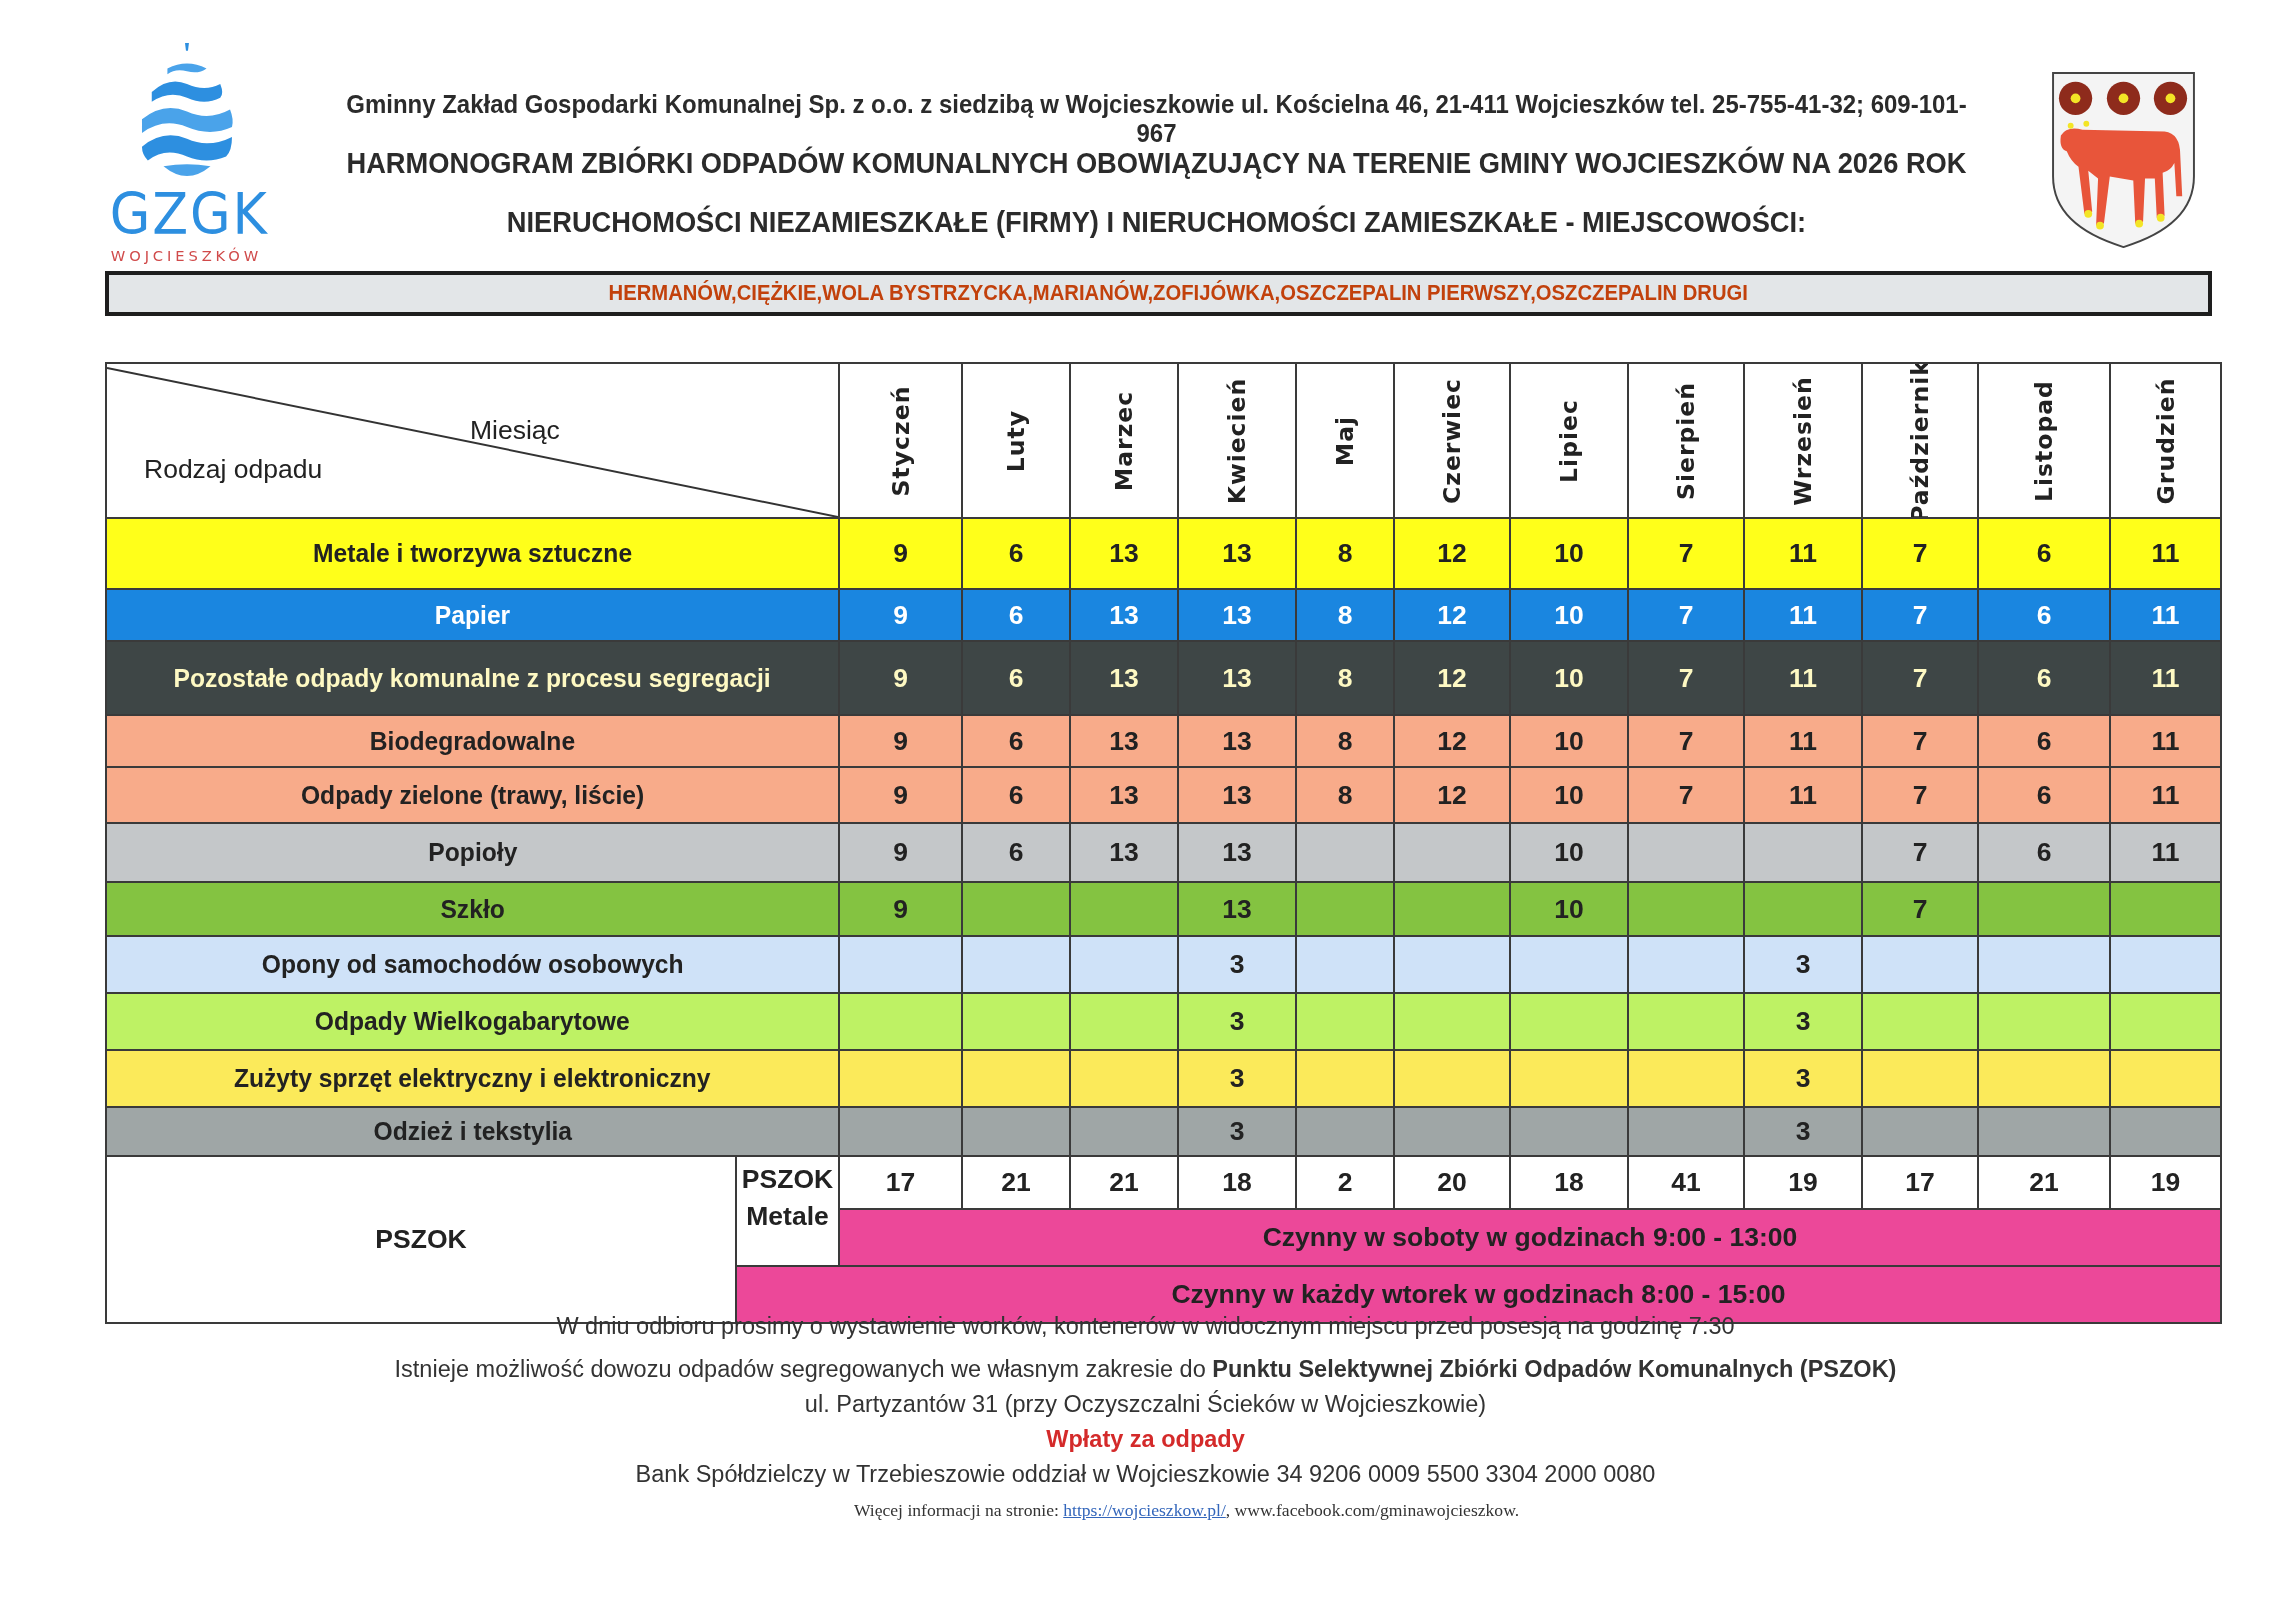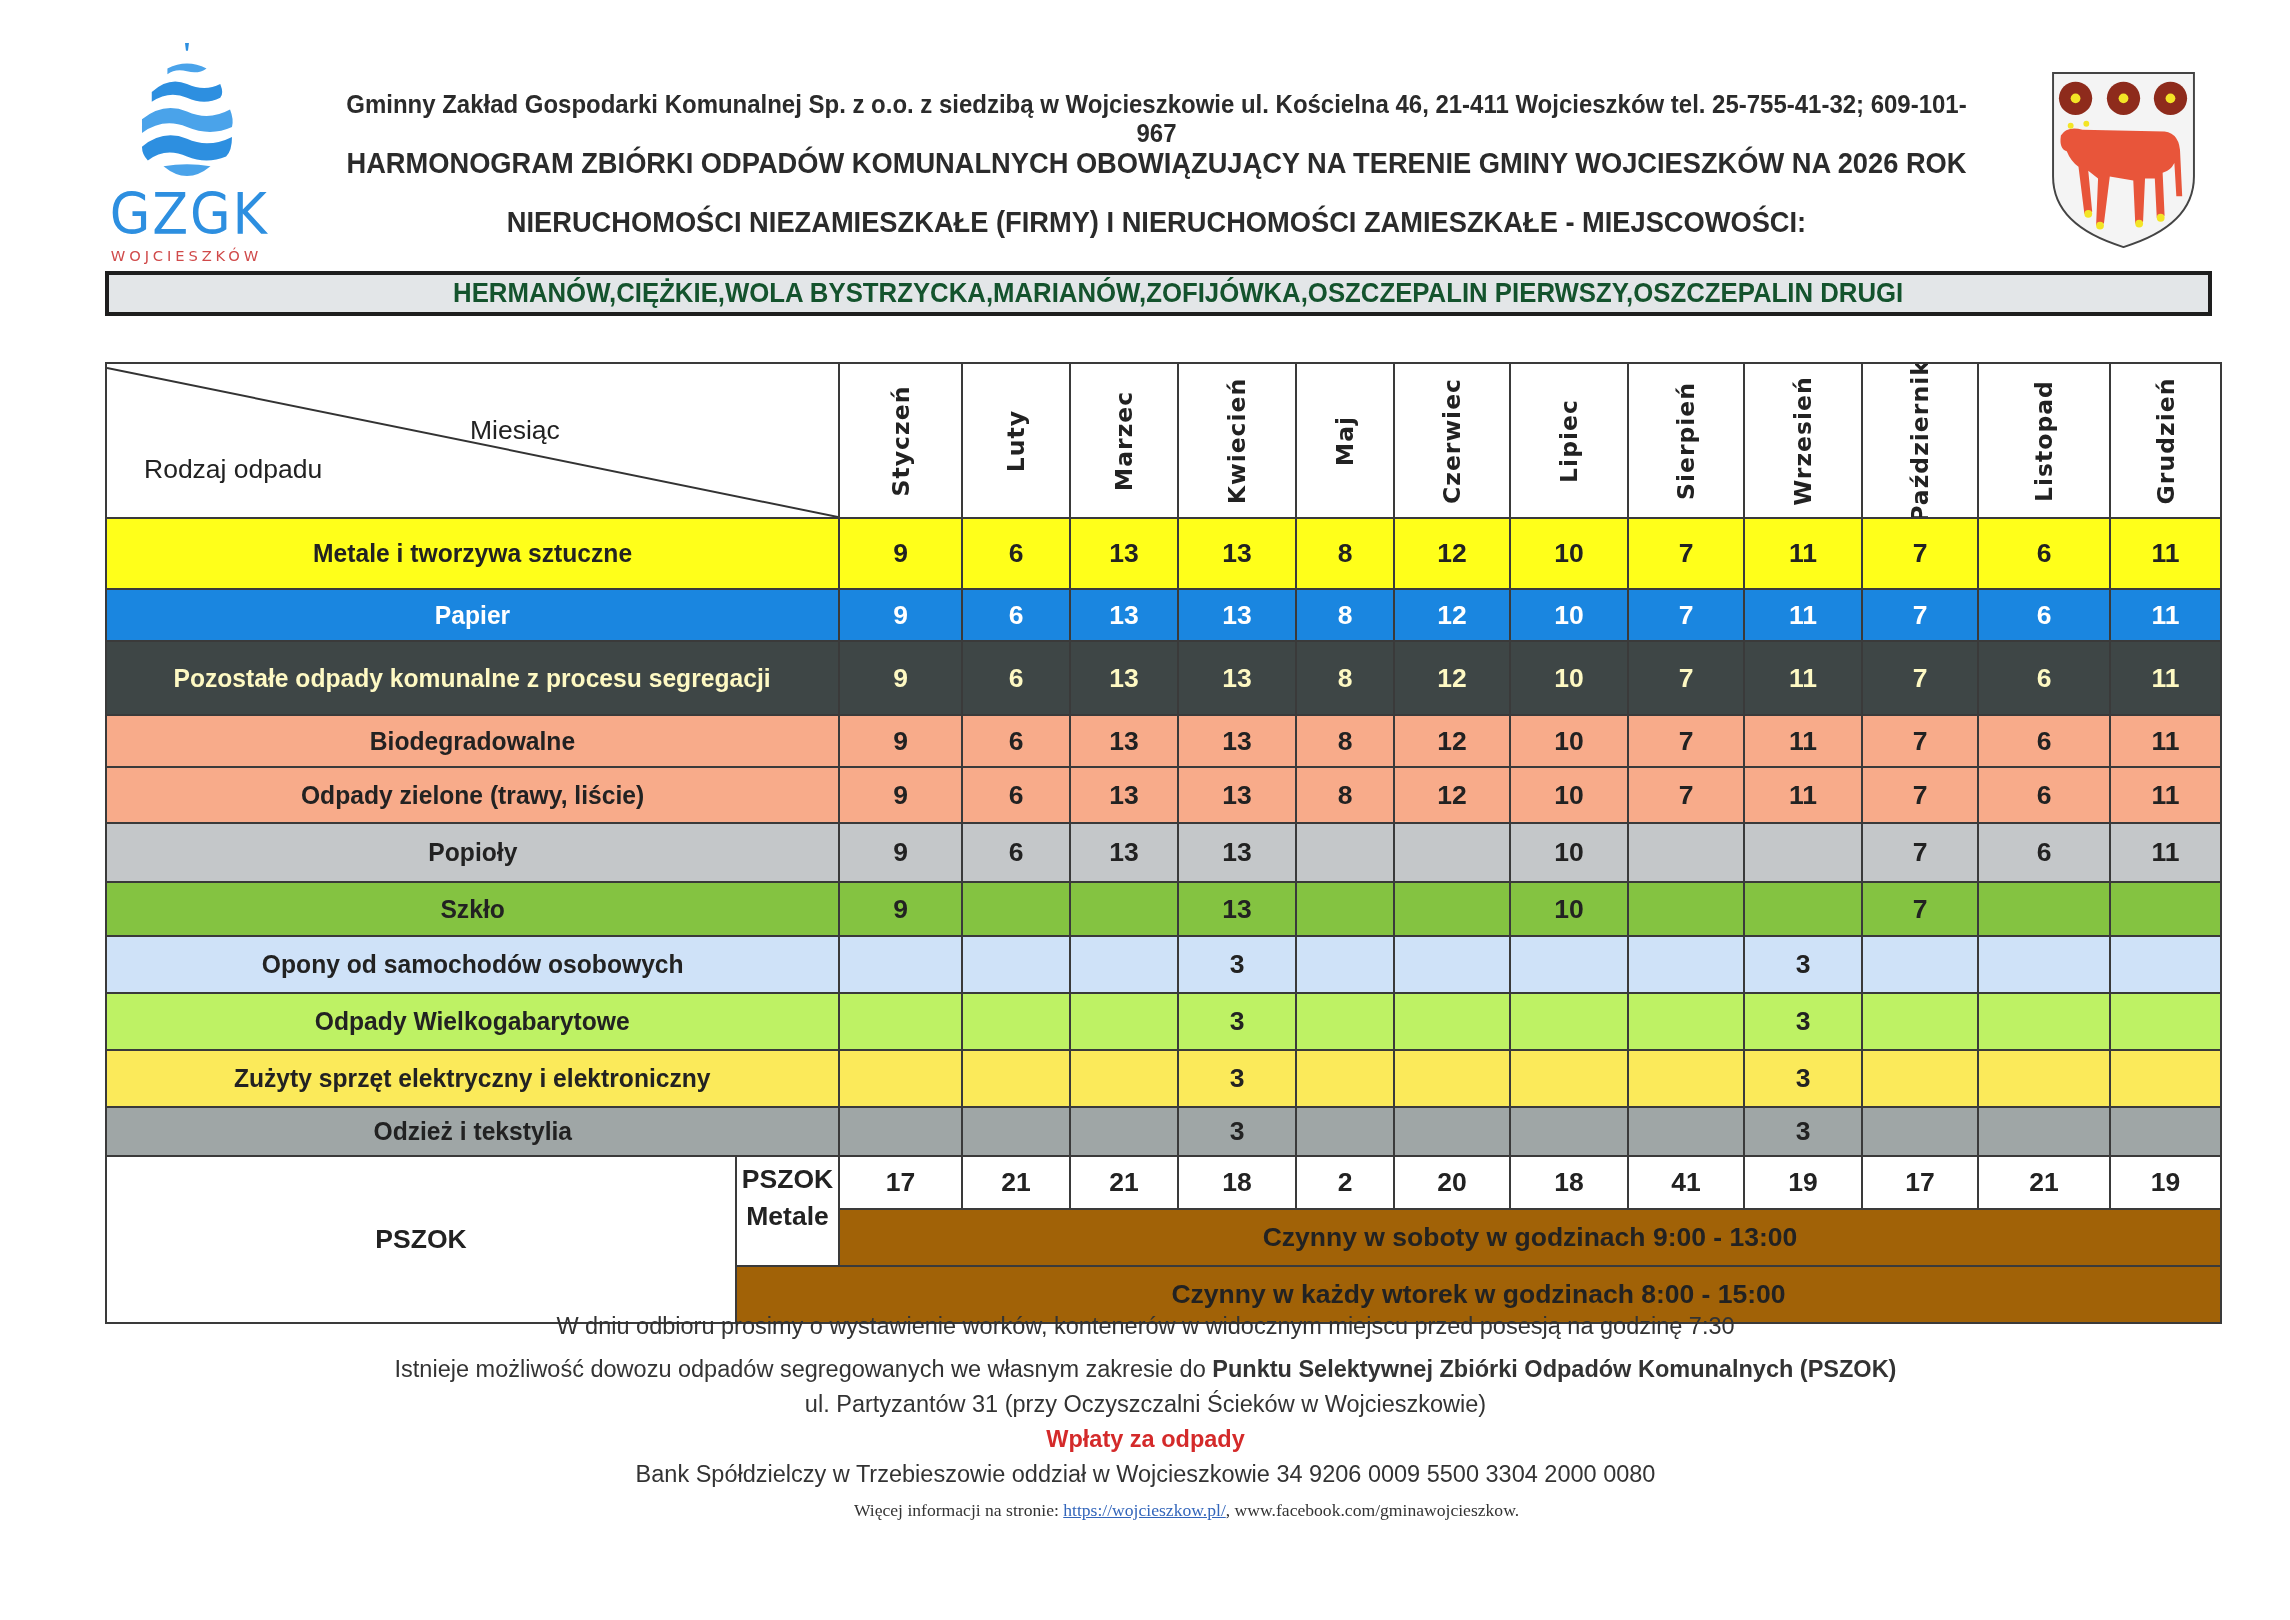--- a/index.html
+++ b/index.html
@@ -18,42 +18,42 @@
   .coat { position: absolute; left: 2049px; top: 69px; width: 149px; height: 181px; }
 
   .hdr-line { position: absolute; left: 0; width: 2291px; text-align: center;
               font-family: "Liberation Sans Narrow", "Liberation Sans", sans-serif; font-weight: bold; }
   .hdr-company { top: 90px; left: 284px; width: 1745px; font-size: 25.5px; font-weight: bold; color: #2b2b2b; transform: scaleX(0.94); }
   .hdr-title { top: 147px; left: 284px; width: 1745px; font-size: 29px; color: #2b2b2b; transform: scaleX(0.94); }
   .hdr-sub { top: 206px; left: 284px; width: 1745px; font-size: 29px; color: #2b2b2b; transform: scaleX(0.94); }
 
   .villages { position: absolute; left: 105px; top: 271px; width: 2107px; height: 45px;
               border: 4.9px solid #1e1e1e; background: #e3e6e8; box-sizing: border-box;
-              text-align: center; font-weight: bold; font-size: 28px; line-height: 35px; color: #14532d; padding-left: 40px; }
+              text-align: center; font-weight: bold; font-size: 22px; line-height: 35px; color: #c2410c; padding-left: 40px; }
   .villages span { display: inline-block; transform: scaleX(0.92); }
 
   table.sched { position: absolute; left: 105px; top: 362px; width: 2112px;
                 border-collapse: collapse; table-layout: fixed; }
   table.sched td { border: 2px solid #3a3a3a; text-align: center; vertical-align: middle;
                    font-weight: bold; font-size: 26.5px; padding: 0; overflow: hidden; }
   .head-corner { position: relative; height: 153px; background: #fff; }
   .corner-line { position: absolute; left: 0; top: 0; width: 100%; height: 100%; }
   .corner-miesiac { position: absolute; left: 363px; top: 51px; font-weight: normal; font-size: 26.5px; }
   .corner-rodzaj { position: absolute; left: 37px; top: 90px; font-weight: normal; font-size: 26.5px; }
   .month-head { height: 153px; background: #fff; position: relative; }
   .month-head span { position: absolute; left: 50%; top: 50%; transform: translate(-50%,-50%) rotate(-90deg);
                      white-space: nowrap; font-weight: bold; font-size: 23.5px; letter-spacing: 1px;
                      font-family: "DejaVu Sans", sans-serif; }
   .lbl { text-align: center; white-space: nowrap; margin-top: 48px; }
   .lbl span { display: inline-block; transform: scaleX(0.93); }
   .num span { display: inline-block; }
   .pszok-label { background: #fff; font-size: 27.4px; }
   .pszok-sub { background: #fff; font-size: 25.5px; line-height: 37px; vertical-align: top !important; padding-top: 3.9px !important; }
   .pszok-day { background: #fff; font-size: 27.4px; height: 51px; }
-  .pszok-note { background: #a16207; font-size: 26.5px; height: 55px; }
+  .pszok-note { background: #ec4899; font-size: 26.5px; height: 55px; }
 
   .footer-line { position: absolute; left: 0; width: 2291px; text-align: center; font-size: 23.5px; color: #333; }
   .f1 { top: 1313px; }
   .f2 { top: 1356px; }
   .f2 b { font-weight: bold; }
   .f3 { top: 1391px; }
   .f4 { top: 1426px; color: #d42a2a; font-weight: bold; font-size: 23.5px; }
   .f5 { top: 1461px; font-size: 23.5px; }
   .f6 { top: 1500px; font-size: 17.6px; font-family: "Liberation Serif", serif; color: #333; padding-left: 41px; }
   .f6 a { color: #3366bb; text-decoration: underline; }

